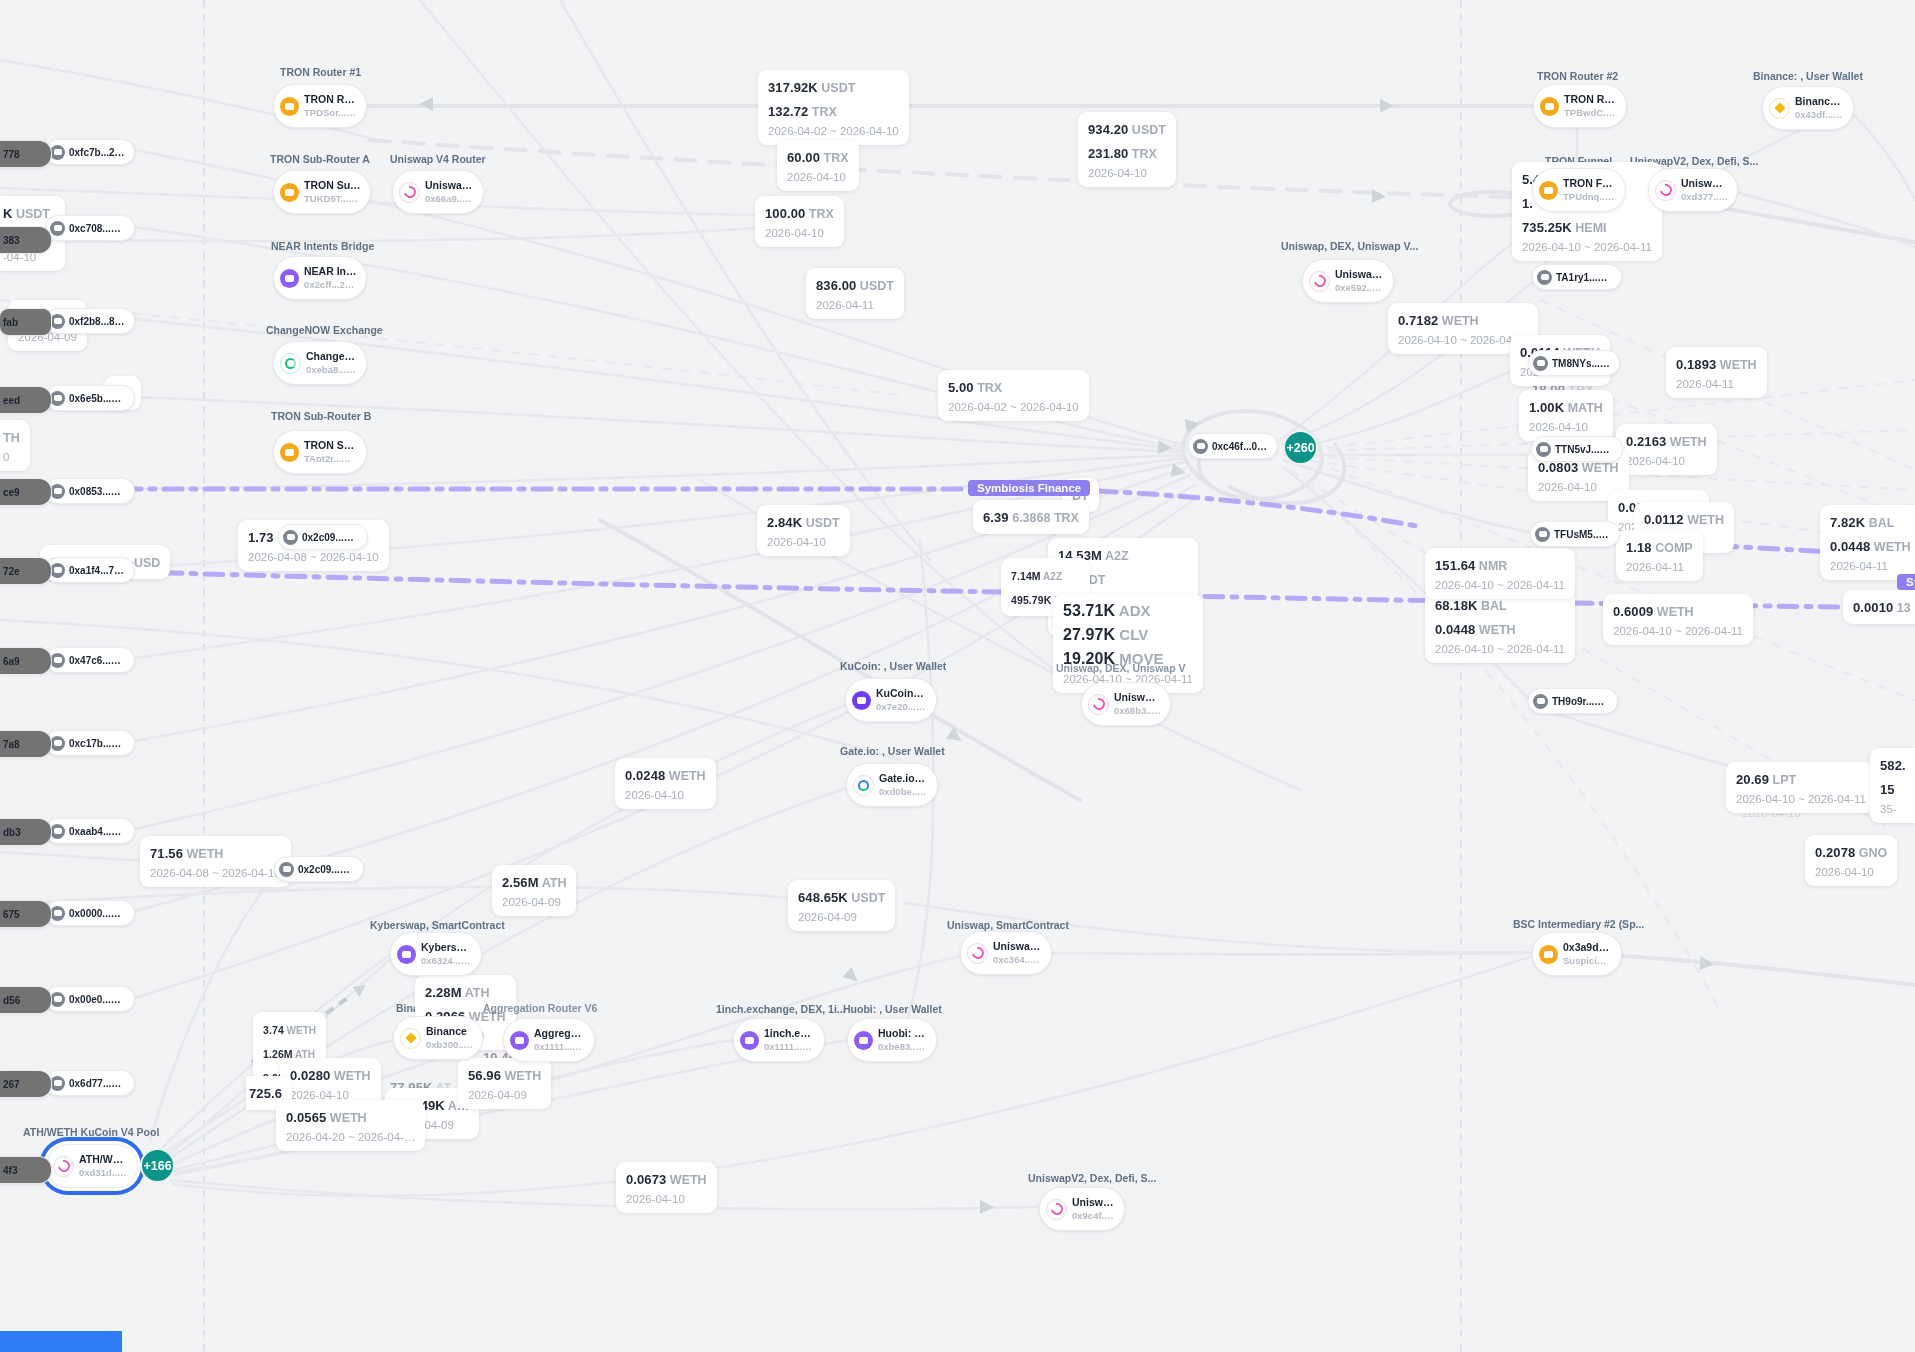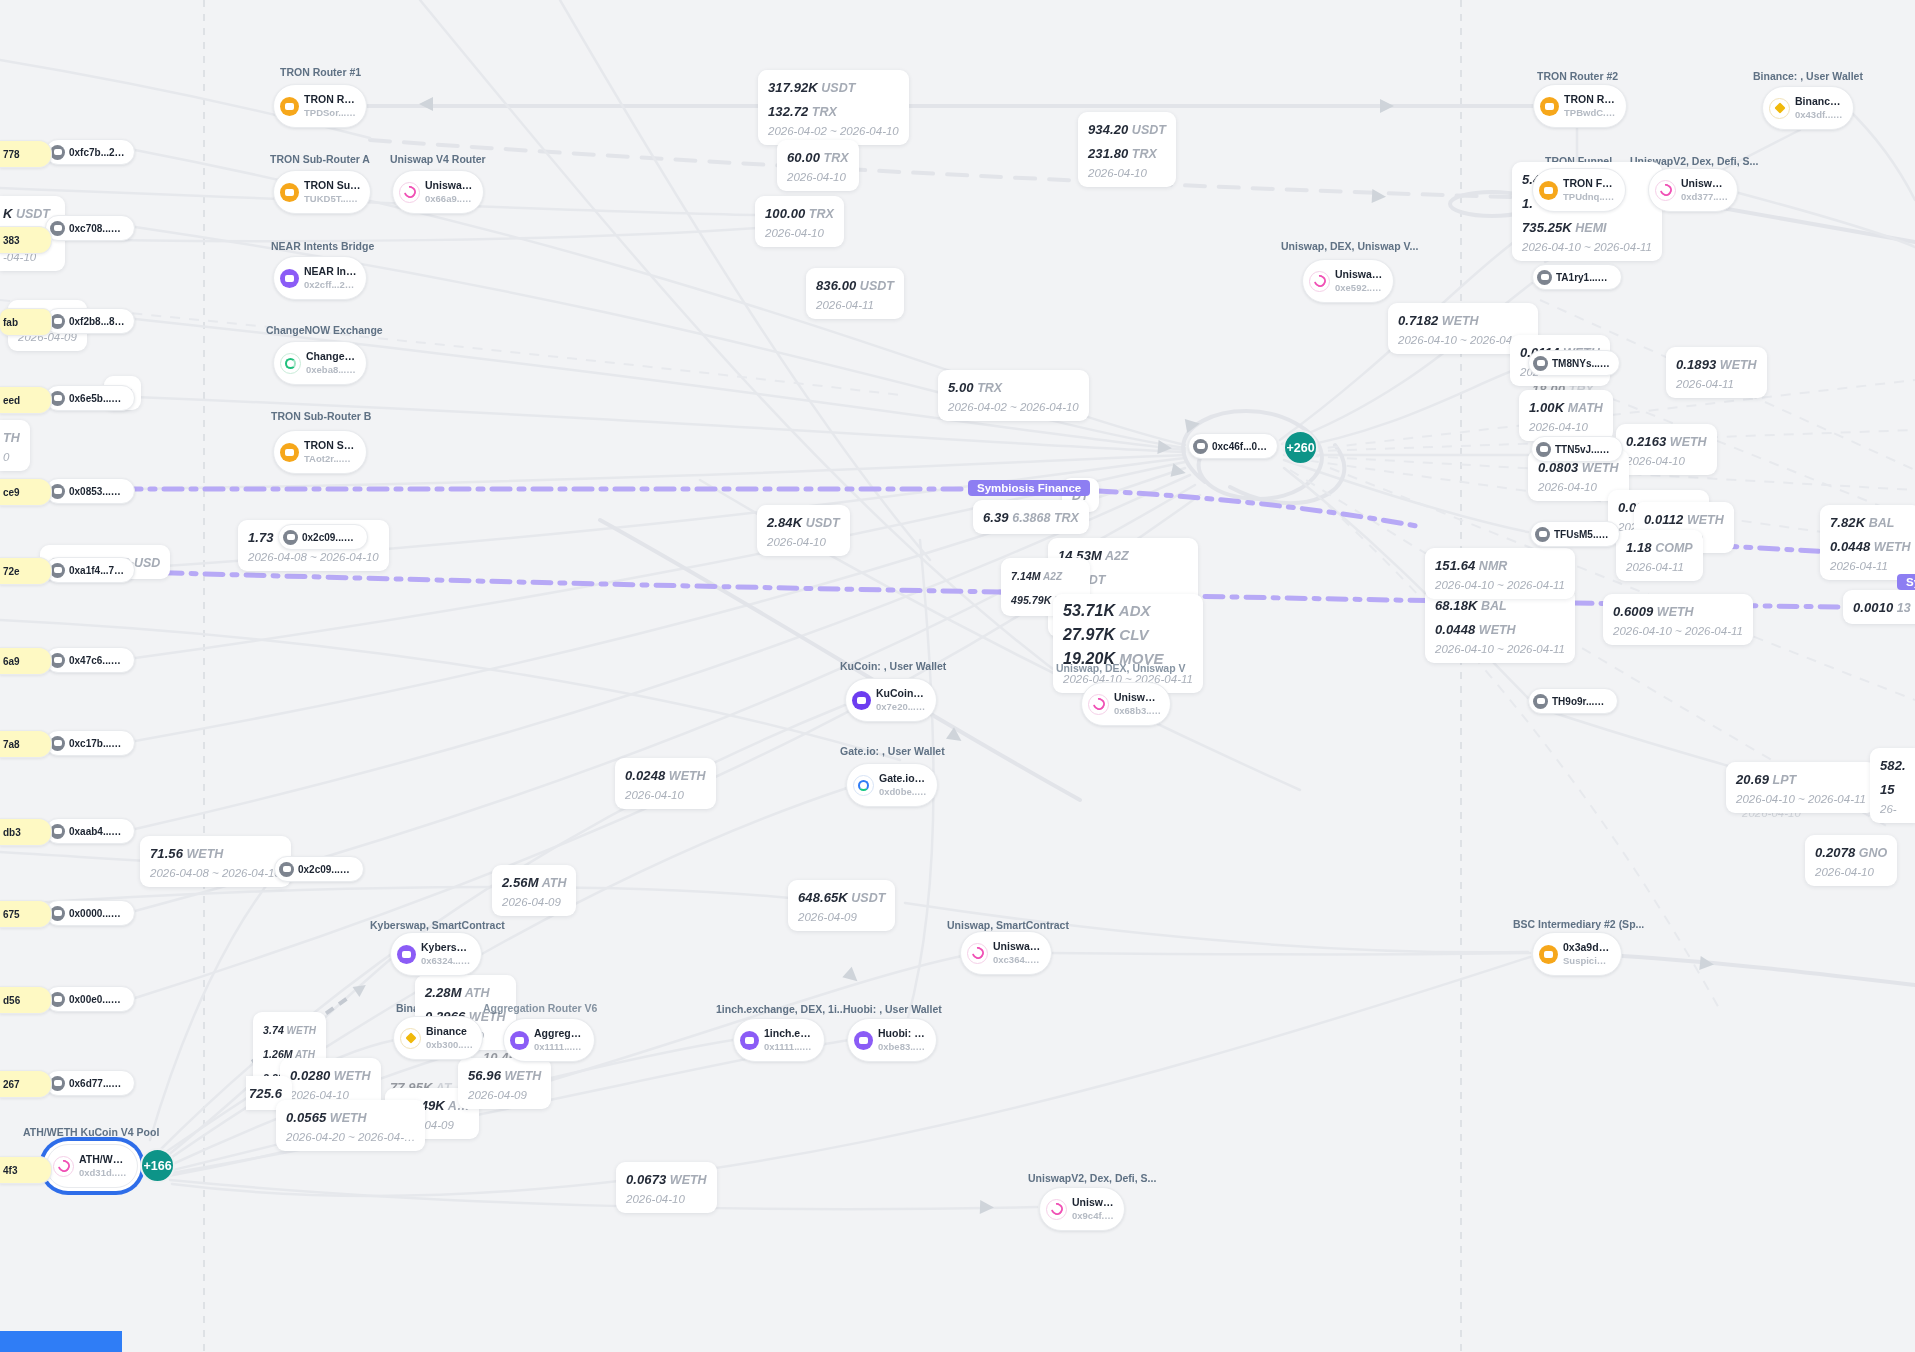--- a/index.html
+++ b/index.html
@@ -8,38 +8,38 @@
   .e {stroke:#e2e4e9;stroke-width:4;fill:none;stroke-linecap:round;}
   .e2{stroke:#e6e8ec;stroke-width:2.5;fill:none;stroke-linecap:round;}
   .ed{stroke-dasharray:20 14;}
   .fd{stroke:#e7e9ed;stroke-width:2;stroke-dasharray:10 9;fill:none;}
   .pp{stroke:#b7a9f6;stroke-width:5;stroke-dasharray:18 9 5 9;fill:none;stroke-linecap:round;}
   .dk{stroke:#c4c9d1;stroke-width:4;stroke-dasharray:9 7;fill:none;}
   .grid{stroke:#d8dbe0;stroke-width:1.5;stroke-dasharray:7 7;}
   .arr{fill:#cfd4da;}
   .node-label{position:absolute;font-size:10.5px;font-weight:700;color:#5f7184;white-space:nowrap;z-index:10;}
   .float-label{position:absolute;font-size:10.5px;font-weight:700;color:#5f7184;opacity:.75;z-index:21;white-space:nowrap;}
-  .edge-card{position:absolute;background:#fff;border-radius:9px;padding:5px 10px;box-shadow:0 1px 4px rgba(30,40,60,.10);z-index:20;line-height:1.5;white-space:nowrap;font-style:italic;}
+  .edge-card{position:absolute;background:#fff;border-radius:9px;padding:5px 10px;box-shadow:0 1px 4px rgba(30,40,60,.10);z-index:20;line-height:1.5;white-space:nowrap;}
   .edge-card.cut-left{border-radius:0 9px 9px 0;padding-left:3px;}
   .edge-card.cut-right{border-radius:9px 0 0 9px;}
   .edge-card.ghost{background:transparent;box-shadow:none;opacity:.45;z-index:19;}
   .el-line{display:block;}
   .el-line .amt{font-weight:800;color:#242b38;font-size:13px;letter-spacing:.1px;}
   .el-line .tok{font-weight:600;font-size:12.5px;color:#a5abb5;}
   .el-line.date{color:#aab0ba;font-size:11.5px;font-weight:500;}
   .edge-card.small .amt{font-size:10.5px;}  .edge-card.small .tok{font-size:10px;}
   .edge-card.large .amt{font-size:16px;}   .edge-card.large .tok{font-size:15px;}
   .node{position:absolute;height:44px;background:#fff;border:1px solid #e9ebee;border-radius:22px;display:flex;align-items:center;gap:5px;padding:0 9px 0 6px;box-shadow:0 1px 3px rgba(30,40,60,.10);z-index:30;box-sizing:border-box;cursor:pointer;}
   .node.small{height:26px;border-radius:14px;padding:0 9px 0 4px;gap:4px;}
   .ntext{display:flex;flex-direction:column;line-height:1.3;min-width:0;}
   .ntitle{font-size:10.5px;font-weight:700;color:#1b2330;white-space:nowrap;overflow:hidden;text-overflow:ellipsis;}
   .nsub{font-size:9.5px;font-weight:600;color:#b4bac3;white-space:nowrap;overflow:hidden;text-overflow:ellipsis;}
   .node.small .ntitle{font-size:10px;}
   .node.selected{box-shadow:0 0 0 3px #fff,0 0 0 7px #2e6de9;}
-  .cutpill{position:absolute;height:26px;background:#fef9c3;border:1px solid #e9ebee;border-left:none;border-radius:0 13px 13px 0;display:flex;align-items:center;padding:0 8px 0 3px;font-size:10px;font-weight:700;color:#1b2330;z-index:30;box-shadow:0 1px 3px rgba(30,40,60,.08);}
+  .cutpill{position:absolute;height:26px;background:#737373;border:1px solid #e9ebee;border-left:none;border-radius:0 13px 13px 0;display:flex;align-items:center;padding:0 8px 0 3px;font-size:10px;font-weight:700;color:#1b2330;z-index:30;box-shadow:0 1px 3px rgba(30,40,60,.08);}
   .icon{position:relative;width:19px;height:19px;border-radius:50%;flex:none;}
   .node.small .icon{width:15px;height:15px;}
   .icon::after{content:"";position:absolute;inset:0;margin:auto;}
   .ic-tron{background:#f6a71b;}   .ic-tron::after{width:9px;height:7px;background:#fff;border-radius:2px;}
   .ic-dark{background:#7d848f;}   .ic-dark::after{width:8px;height:6px;background:#fff;border-radius:2px;}
   .ic-purple{background:#8b5cf6;} .ic-purple::after{width:9px;height:7px;background:#fff;border-radius:2px;}
   .ic-kucoin{background:#6d3df0;} .ic-kucoin::after{width:9px;height:7px;background:#fff;border-radius:2px;}
   .ic-uni{background:#fff;border:1px solid #f5d0e8;} .ic-uni::after{width:8px;height:8px;border:2.5px solid #f050b5;border-radius:50%;border-left-color:transparent;transform:rotate(35deg);}
   .ic-binance{background:#fff;border:1px solid #f1e2b8;} .ic-binance::after{width:8px;height:8px;background:#f0b90b;transform:rotate(45deg);border-radius:1.5px;}
   .ic-gate{background:#fff;border:1px solid #d8e4f6;} .ic-gate::after{width:7px;height:7px;border:2.5px solid #2f7cf6;border-radius:50%;border-bottom-color:#17c784;}
@@ -337,21 +337,21 @@
     <div class="edge-card" style="position: absolute; left: 1726px; top: 762px;">
       <div class="el-line"><span class="amt">20.69</span><span class="tok"> LPT</span></div>
       <div class="el-line date">2026-04-10 ~ 2026-04-11</div>
     </div>
     <div class="edge-card ghost" style="position: absolute; left: 1732px; top: 800px;">
       <div class="el-line date">2026-04-10</div>
     </div>
     <div class="edge-card cut-right" style="position: absolute; left: 1870px; top: 748px;">
       <div class="el-line"><span class="amt">582.</span></div>
       <div class="el-line"><span class="amt">15</span></div>
-      <div class="el-line date">26-</div>
+      <div class="el-line date">35-</div>
     </div>
     <div class="edge-card" style="position: absolute; left: 1805px; top: 835px;">
       <div class="el-line"><span class="amt">0.2078</span><span class="tok"> GNO</span></div>
       <div class="el-line date">2026-04-10</div>
     </div>
     <div class="edge-card cut-left" style="position: absolute; left: 0px; top: 196px;">
       <div class="el-line"><span class="amt">K</span><span class="tok usdt"> USDT</span></div>
       <div class="el-line"><span class="amt">00</span><span class="tok usdt"> USDT</span></div>
       <div class="el-line date">-04-10</div>
     </div>

